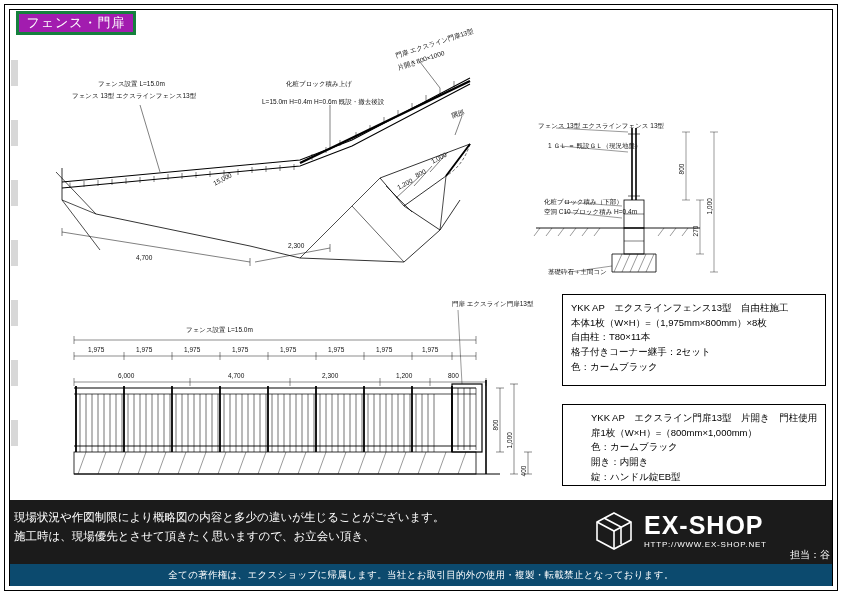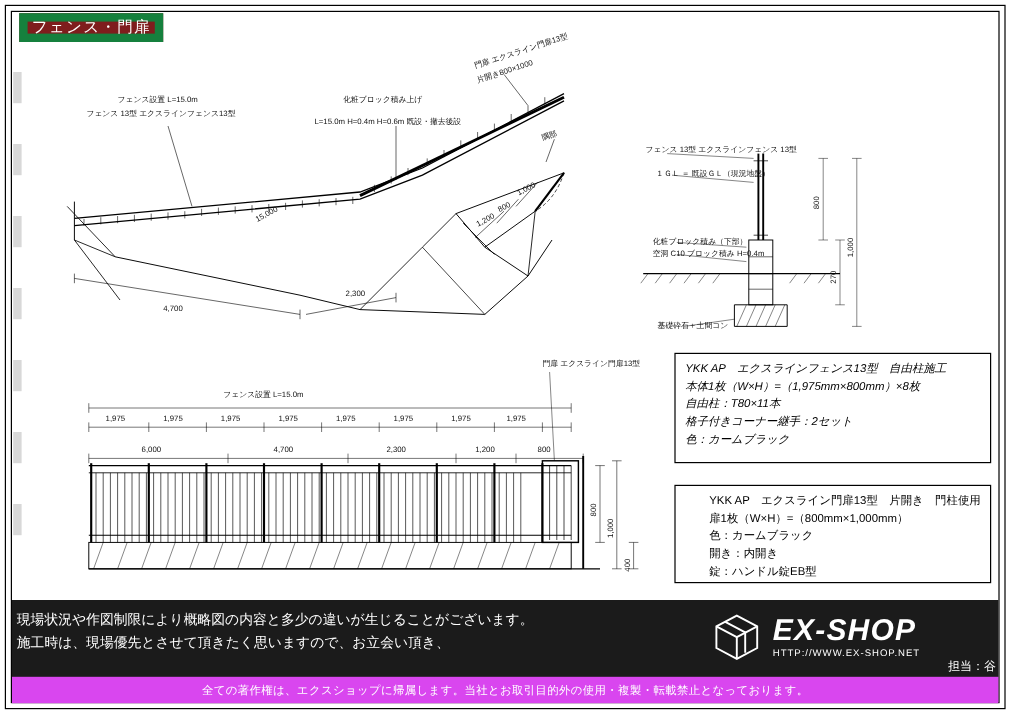--- a/index.html
+++ b/index.html
@@ -30,28 +30,28 @@
     left: 9px; top: 9px;
     width: 824px; height: 577px;
     border: 1px solid #000;
     box-sizing: border-box;
   }
   
   .title-tab {
     position: absolute;
     left: 16px; top: 11px;
     width: 120px; height: 24px;
-    background: #7f1d1d;
+    background: #a21caf;
     color: #fff;
     font-size: 13px;
     letter-spacing: 1px;
     display: flex;
     align-items: center;
     justify-content: center;
-    border: 7px solid #15803d;
+    border: 3px solid #15803d;
     box-sizing: border-box;
   }
   
   .margin-ticks {
     position: absolute;
     left: 11px;
     top: 60px;
     width: 7px;
     height: 420px;
   }
@@ -103,21 +103,21 @@
     width: 822px;
     height: 85px;
     background: #1b1b1b;
   }
   .copyright {
     position: absolute;
     left: 10px;
     top: 564px;
     width: 822px;
     height: 22px;
-    background: #d946ef;
+    background: #0c4a6e;
     color: #fff;
     font-size: 9.5px;
     display: flex;
     align-items: center;
     justify-content: center;
     letter-spacing: 0.3px;
   }
   
   .logo-box {
     position: absolute;
@@ -134,21 +134,20 @@
     position: relative;
   }
   .logo-text {
     color: #fff;
     line-height: 1;
   }
   .logo-text .big {
     font-size: 25px;
     font-weight: bold;
     letter-spacing: 1px;
-    font-style: italic;
   }
   .logo-text .small {
     font-size: 8px;
     letter-spacing: 0.8px;
     margin-top: 3px;
   }
   .staff {
     position: absolute;
     right: 12px;
     top: 548px;
@@ -505,21 +504,21 @@
   <div class="lbl" style="left:118px; top:372px;">6,000</div>
   <div class="lbl" style="left:228px; top:372px;">4,700</div>
   <div class="lbl" style="left:322px; top:372px;">2,300</div>
   <div class="lbl" style="left:396px; top:372px;">1,200</div>
   <div class="lbl" style="left:448px; top:372px;">800</div>
 
   <div class="lbl rot-v" style="left:496px; top:426px;">800</div>
   <div class="lbl rot-v" style="left:510px; top:444px;">1,000</div>
   <div class="lbl rot-v" style="left:524px; top:472px;">400</div>
 
-  <div class="spec-box" style="left:562px; top:294px; width:264px; height:92px;font-style:italic;">
+  <div class="spec-box" style="left:562px; top:294px; width:264px; height:92px;">
     <div class="ln">YKK AP　エクスラインフェンス13型　自由柱施工</div>
     <div class="ln">本体1枚（W×H）=（1,975mm×800mm）×8枚</div>
     <div class="ln">自由柱：T80×11本</div>
     <div class="ln">格子付きコーナー継手：2セット</div>
     <div class="ln">色：カームブラック</div>
   </div>
 
   <div class="spec-box" style="left:562px; top:404px; width:264px; height:82px;padding-left:28px;">
     <div class="ln">YKK AP　エクスライン門扉13型　片開き　門柱使用</div>
     <div class="ln">扉1枚（W×H）=（800mm×1,000mm）</div>

